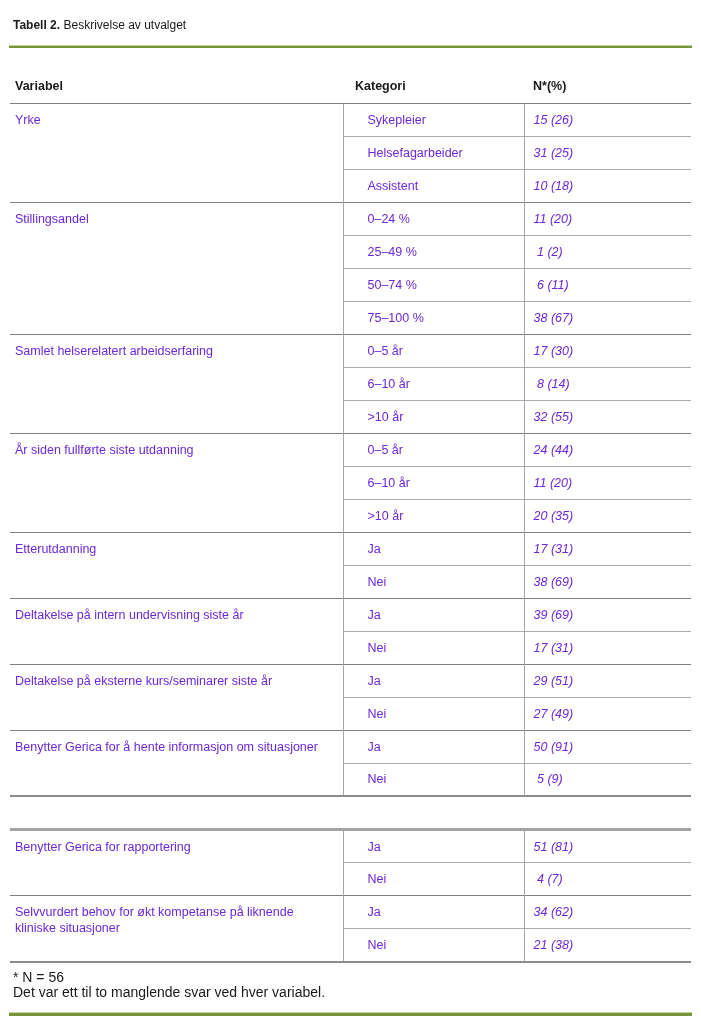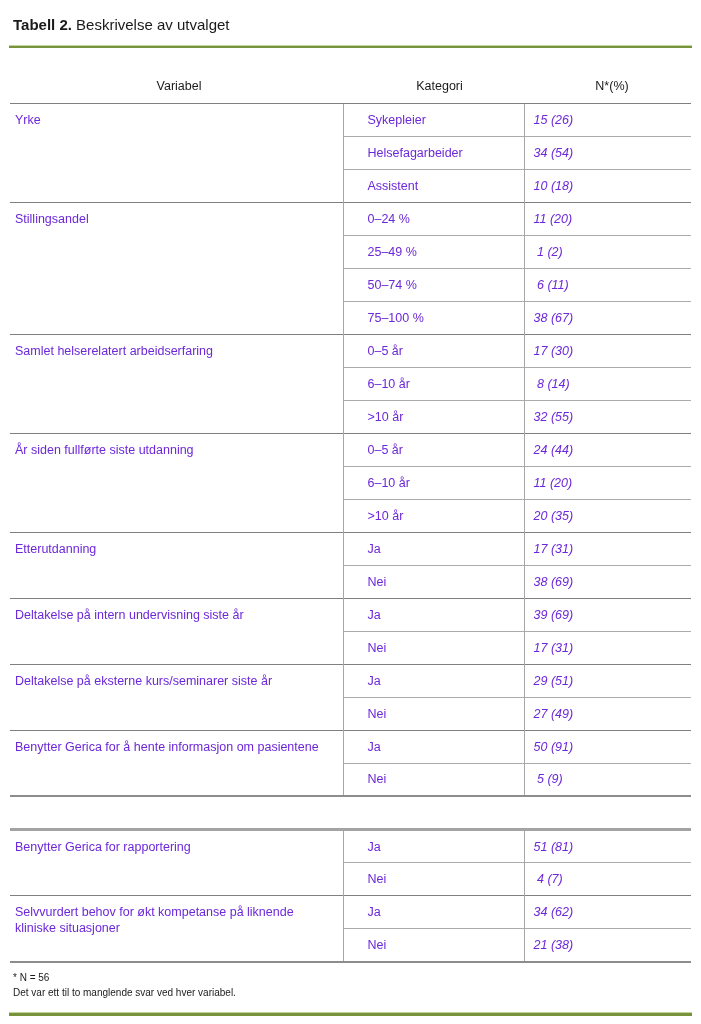--- a/index.html
+++ b/index.html
@@ -8,21 +8,21 @@
     background: #ffffff;
     font-family: "Liberation Sans", sans-serif;
     color: #1c1c1c;
     overflow: hidden;
   }
   .page { padding-top: 14px; }
 
   
   .title {
     margin-left: 13px;
-    font-size: 15px;
+    font-size: 12px;
     line-height: 22px;
     color: #1a1a1a;
   }
   .title .bold { font-weight: 700; }
 
   
   .rule-green {
     margin-left: 9px;
     margin-right: 9px;
     background: #77933c;
@@ -41,23 +41,23 @@
   #part1 { margin-top: 12px; border-bottom: 2px solid #8c8c8c; }
   #part2 { margin-top: 31px; border-top: 3px solid #a3a3a3; border-bottom: 2px solid #8c8c8c; }
 
   col.c-var { width: 333px; }
   col.c-cat { width: 181px; }
   col.c-num { width: 167px; }
 
   thead th {
     height: 43px;
     vertical-align: bottom;
-    text-align: center;
+    text-align: left;
     font-size: 12.5px;
-    font-weight: 400;
+    font-weight: 700;
     padding-bottom: 10px;
     border-bottom: 1px solid #7f7f7f;
     color: #1a1a1a;
   }
   th.h-var { padding-left: 5px; }
   th.h-cat { padding-left: 12px; }
   th.h-num { padding-left: 9px; }
 
   td {
     height: 33px;
@@ -75,21 +75,21 @@
     border-right: 1px solid #a6a6a6;
     padding-left: 24px;
   }
   td.num { padding-left: 9px; white-space: pre; font-style: italic; }
   .group-start { border-top: 1px solid #7f7f7f; }
   .sub { border-top: 1px solid #ababab; }
 
   
   .footnote {
     margin: 7px 10px 0 13px;
-    font-size: 10px;
+    font-size: 14px;
     line-height: 15px;
     color: #1a1a1a;
   }
 </style>
 </head>
 <body>
 
 <div class="page">
 
   <div class="title">
@@ -112,21 +112,21 @@
       </tr>
     </thead>
     <tbody>
         <tr>
           <td class="var group-start" rowspan="3">Yrke</td>
           <td class="cat group-start">Sykepleier</td>
           <td class="num group-start">15 (26)</td>
         </tr>
         <tr>
           <td class="cat sub">Helsefagarbeider</td>
-          <td class="num sub">34 (54)</td>
+          <td class="num sub">31 (25)</td>
         </tr>
         <tr>
           <td class="cat sub">Assistent</td>
           <td class="num sub">10 (18)</td>
         </tr>
         <tr>
           <td class="var group-start" rowspan="4">Stillingsandel</td>
           <td class="cat group-start">0–24 %</td>
           <td class="num group-start">11 (20)</td>
         </tr>
@@ -189,21 +189,21 @@
         <tr>
           <td class="var group-start" rowspan="2">Deltakelse på eksterne kurs/seminarer siste år</td>
           <td class="cat group-start">Ja</td>
           <td class="num group-start">29 (51)</td>
         </tr>
         <tr>
           <td class="cat sub">Nei</td>
           <td class="num sub">27 (49)</td>
         </tr>
         <tr>
-          <td class="var group-start" rowspan="2">Benytter Gerica for å hente informasjon om pasientene</td>
+          <td class="var group-start" rowspan="2">Benytter Gerica for å hente informasjon om situasjoner</td>
           <td class="cat group-start">Ja</td>
           <td class="num group-start">50 (91)</td>
         </tr>
         <tr>
           <td class="cat sub">Nei</td>
           <td class="num sub"> 5 (9)</td>
         </tr>
       </tbody>
   </table>
 

